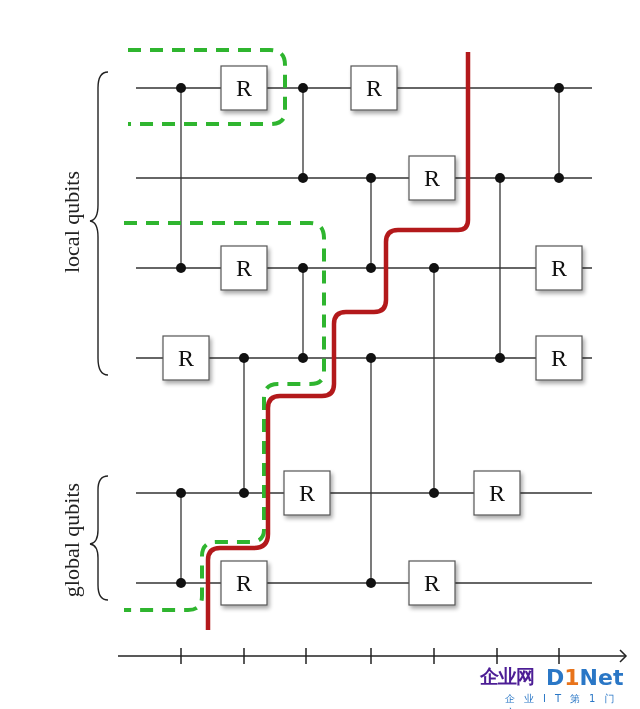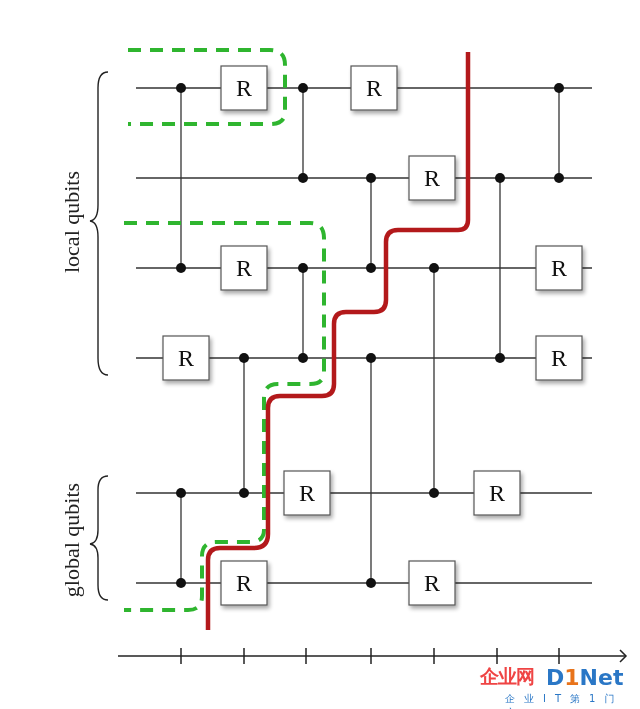--- a/index.html
+++ b/index.html
@@ -2,21 +2,21 @@
 <html><head>
 <meta charset="utf-8">
 <style>
   html, body { margin: 0; padding: 0; background: #ffffff; }
   body { width: 640px; height: 709px; position: relative; overflow: hidden; font-family: "DejaVu Serif", serif; }
   #diagram { position: absolute; left: 0; top: 0; }
   .gate-text { font-family: "Liberation Serif", "DejaVu Serif", serif; font-size: 24px; }
   .label-text { font-family: "Liberation Serif", "DejaVu Serif", serif; font-size: 22px; }
   .watermark { position: absolute; left: 480px; top: 664px; width: 160px; height: 45px; }
   .wm-top { display: flex; align-items: center; height: 26px; }
-  .wm-cn { font-family: "DejaVu Sans", sans-serif; font-weight: bold; font-size: 19px; color: #ef4444; letter-spacing: -1px; }
+  .wm-cn { font-family: "DejaVu Sans", sans-serif; font-weight: bold; font-size: 19px; color: #4c1d95; letter-spacing: -1px; }
   .wm-en { font-family: "DejaVu Sans", sans-serif; font-weight: bold; font-size: 22px; color: #2a77c6; margin-left: 12px; }
   .wm-en .one { color: #e8731a; }
   .wm-sub { font-family: "DejaVu Sans", sans-serif; font-size: 10px; color: #2a77c6; letter-spacing: 9px; margin-top: 2px; margin-left: 25px; }
 </style>
 </head>
 <body>
 
 <svg id="diagram" width="640" height="709" viewBox="0 0 640 709" xmlns="http://www.w3.org/2000/svg">
   <defs>
     <filter id="shadow" x="-20%" y="-20%" width="150%" height="150%">

